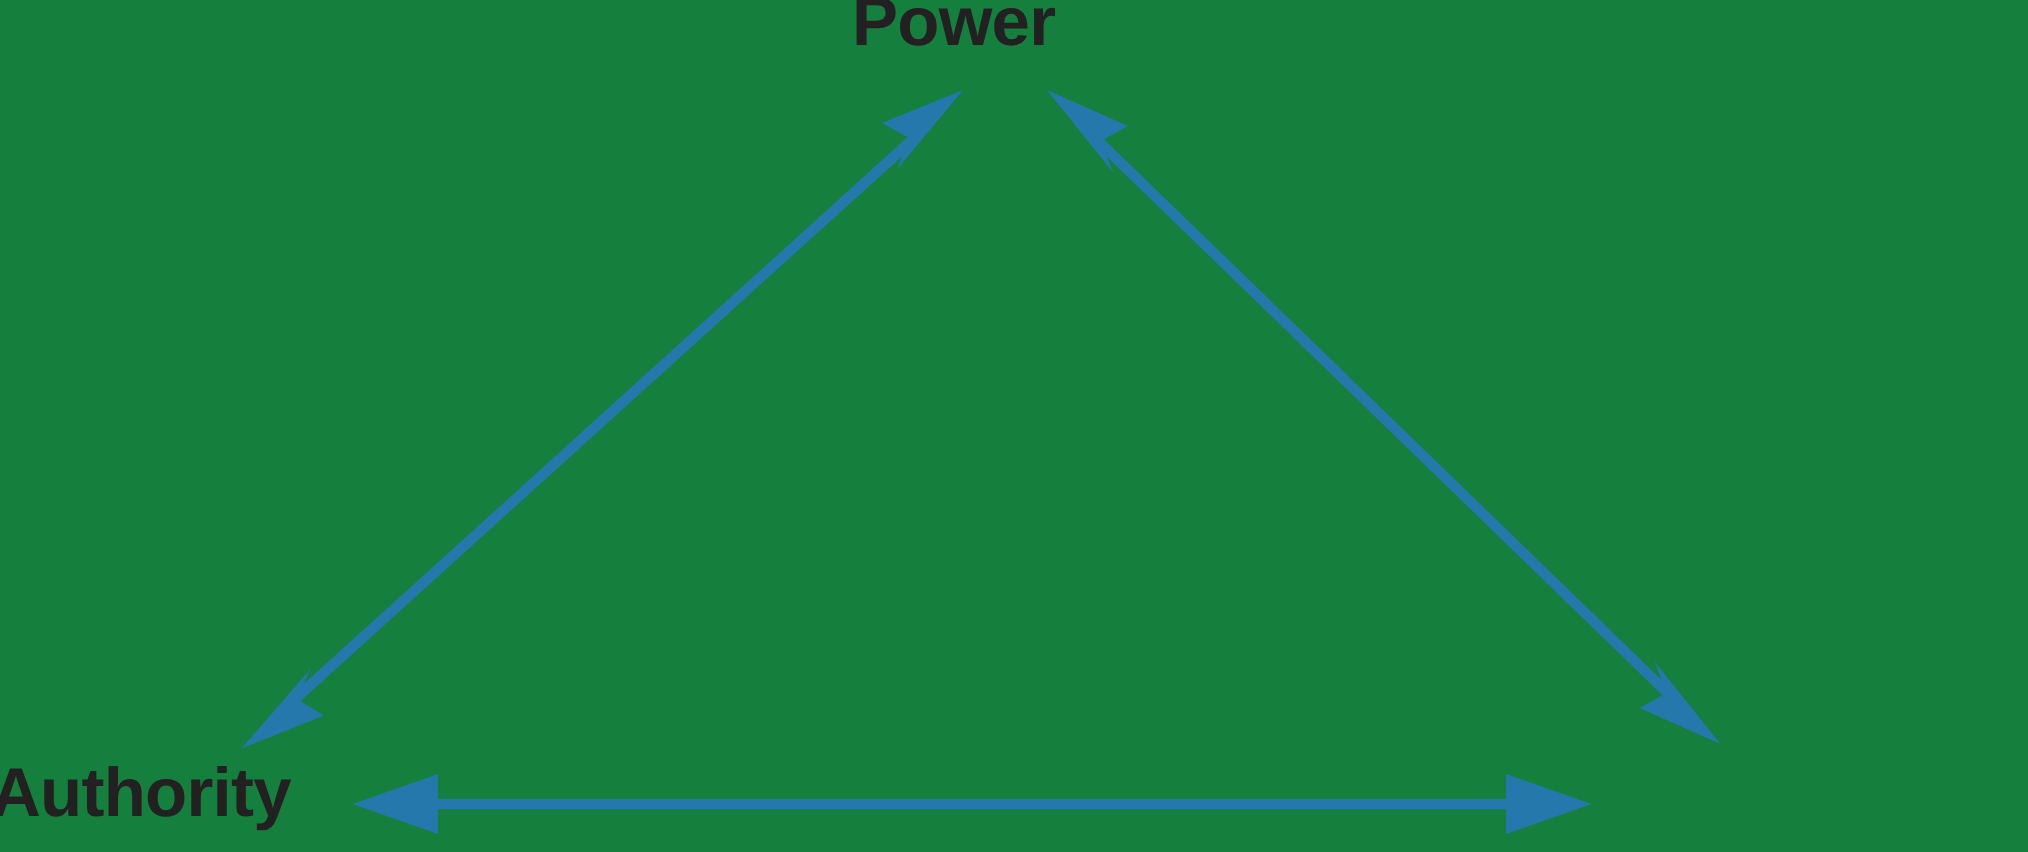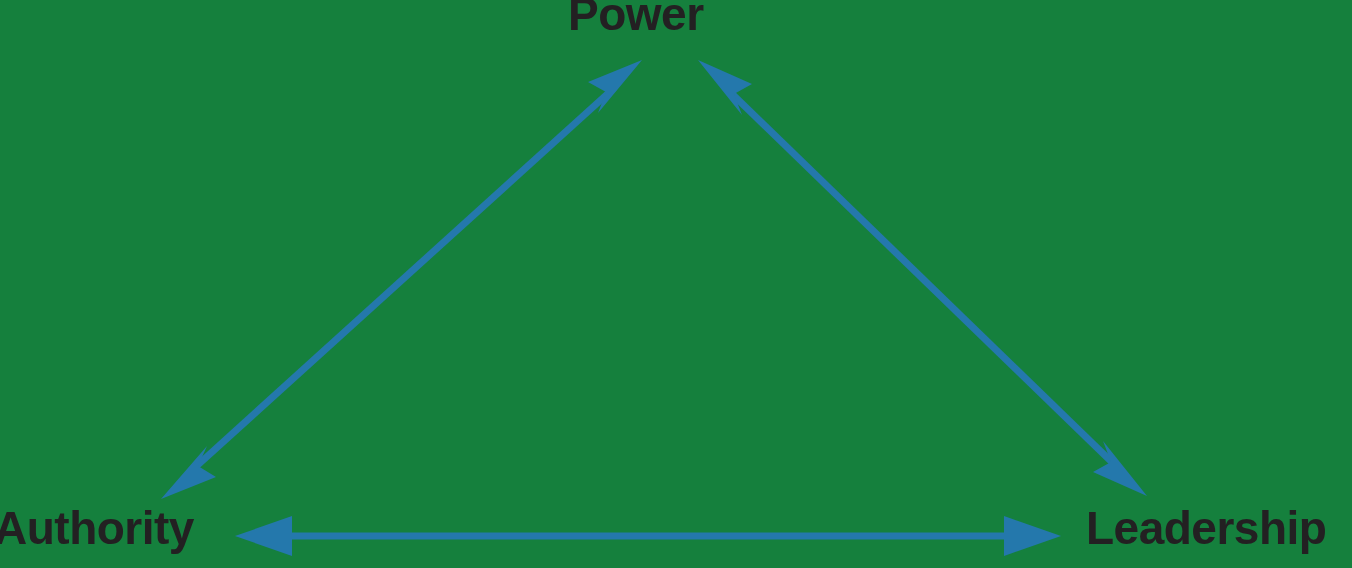--- a/index.html
+++ b/index.html
@@ -83,15 +83,14 @@
       <polygon points="235,536 292,516 292,556" fill="#2478ac"></polygon>
 
       <polygon points="1061,536 1004,516 1004,556" fill="#2478ac"></polygon>
     </g>
   </svg>
 
   <div class="node-label" id="label-power">Power</div>
 
   <div class="node-label" id="label-authority">Authority</div>
 
-  <div class="node-label" id="label-leadership">Leadership</div>
 
 </div>
 
 </body></html>

